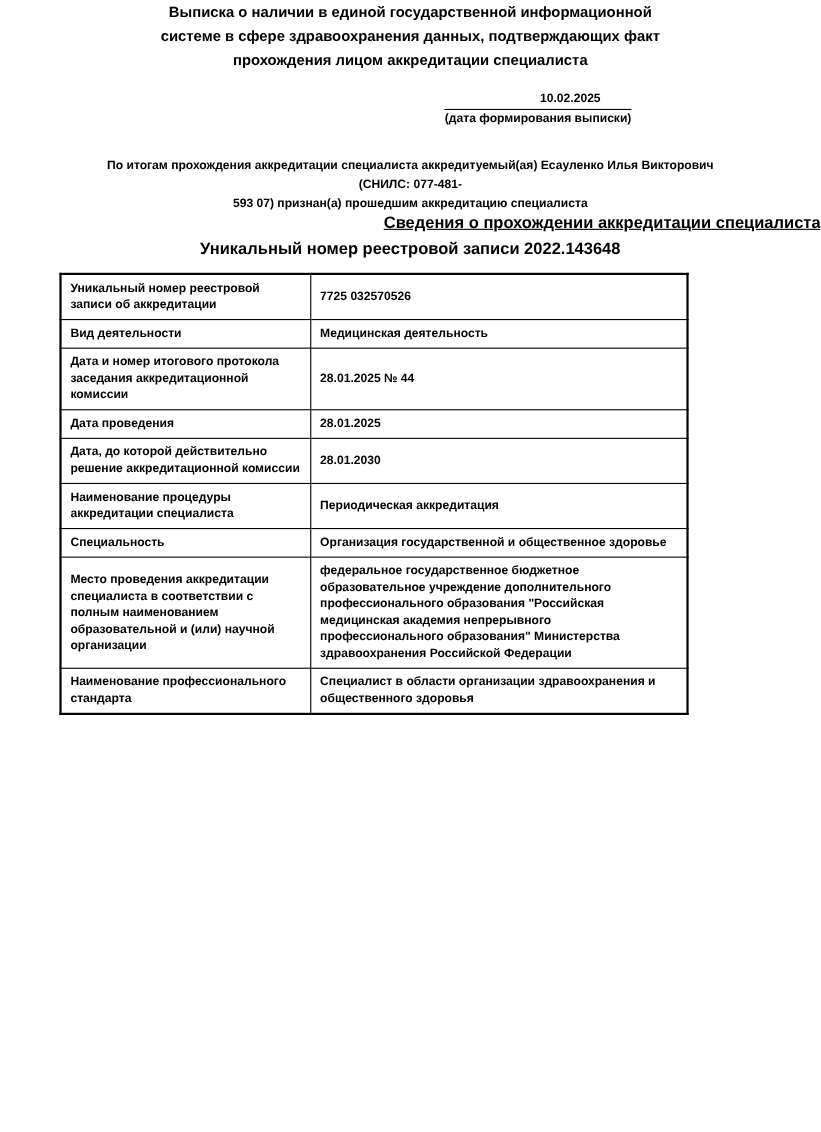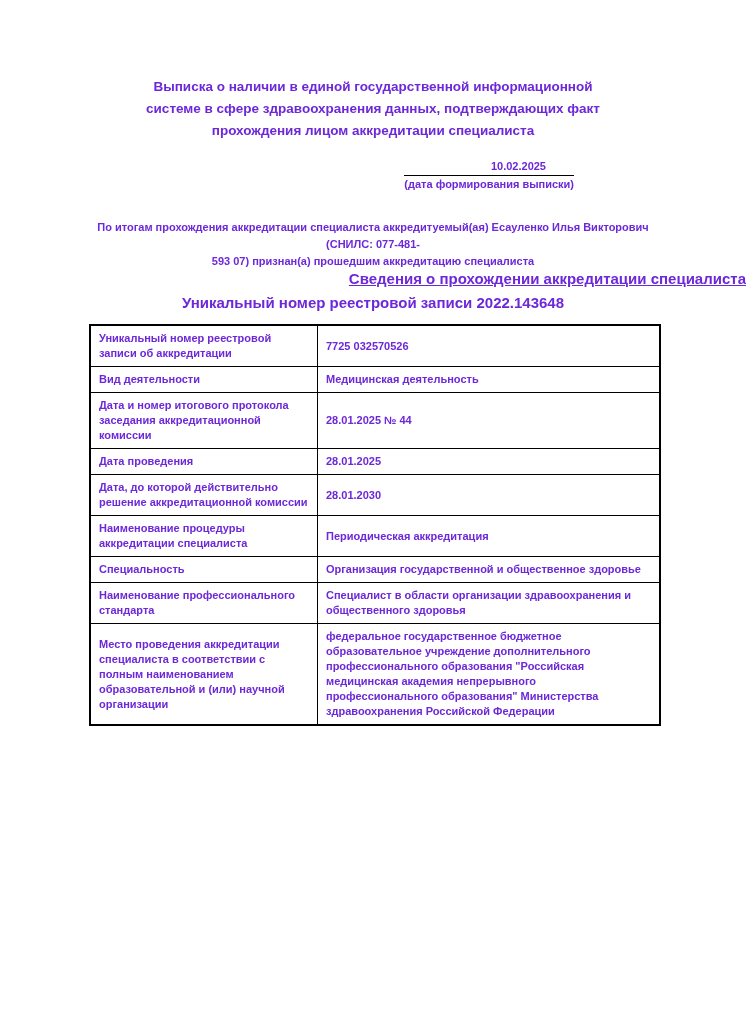--- a/index.html
+++ b/index.html
@@ -8,24 +8,23 @@
     background: #ffffff;
   }
   .page {
     position: relative;
     width: 746px;
     height: 1029px;
     margin: 0 auto;
     background: #ffffff;
     font-family: "Liberation Sans", sans-serif;
     font-weight: 700;
-    color: #6d28d9;
+    color: #000000;
     overflow: hidden;
     box-sizing: border-box;
-    padding-top: 76px;
   }
   .doc-title {
     text-align: center;
     font-size: 13.5px;
     line-height: 22px;
   }
   .date-block {
     width: max-content;
     margin: 18px 172px 0 auto;
     text-align: right;
@@ -52,21 +51,21 @@
     font-size: 15px;
     text-decoration: underline;
   }
   .registry-heading {
     margin-top: 7px;
     text-align: center;
     font-size: 15px;
   }
   table.acc-table {
     border-collapse: collapse;
-    margin: 13px 0 0 89px;
+    margin: 13px 0 0 54px;
     width: 567px;
     table-layout: fixed;
     border: 2px solid #000;
   }
   table.acc-table td {
     border: 1px solid #000;
     font-size: 11px;
     line-height: 15px;
     padding: 5px 8px;
     vertical-align: middle;
@@ -124,23 +123,23 @@
         </tr>
         <tr>
           <td class="label-cell">Наименование процедуры аккредитации специалиста</td>
           <td class="value-cell">Периодическая аккредитация</td>
         </tr>
         <tr>
           <td class="label-cell">Специальность</td>
           <td class="value-cell">Организация государственной и общественное здоровье</td>
         </tr>
         <tr>
+          <td class="label-cell">Место проведения аккредитации специалиста в соответствии с полным наименованием образовательной и (или) научной организации</td>
+          <td class="value-cell">федеральное государственное бюджетное образовательное учреждение дополнительного профессионального образования "Российская медицинская академия непрерывного профессионального образования" Министерства здравоохранения Российской Федерации</td>
+        </tr>
+        <tr>
           <td class="label-cell">Наименование профессионального стандарта</td>
           <td class="value-cell">Специалист в области организации здравоохранения и общественного здоровья</td>
-        </tr>
-        <tr>
-          <td class="label-cell">Место проведения аккредитации специалиста в соответствии с полным наименованием образовательной и (или) научной организации</td>
-          <td class="value-cell">федеральное государственное бюджетное образовательное учреждение дополнительного профессионального образования "Российская медицинская академия непрерывного профессионального образования" Министерства здравоохранения Российской Федерации</td>
         </tr>
       </tbody>
   </table>
 
 </div>
 
 </body></html>

